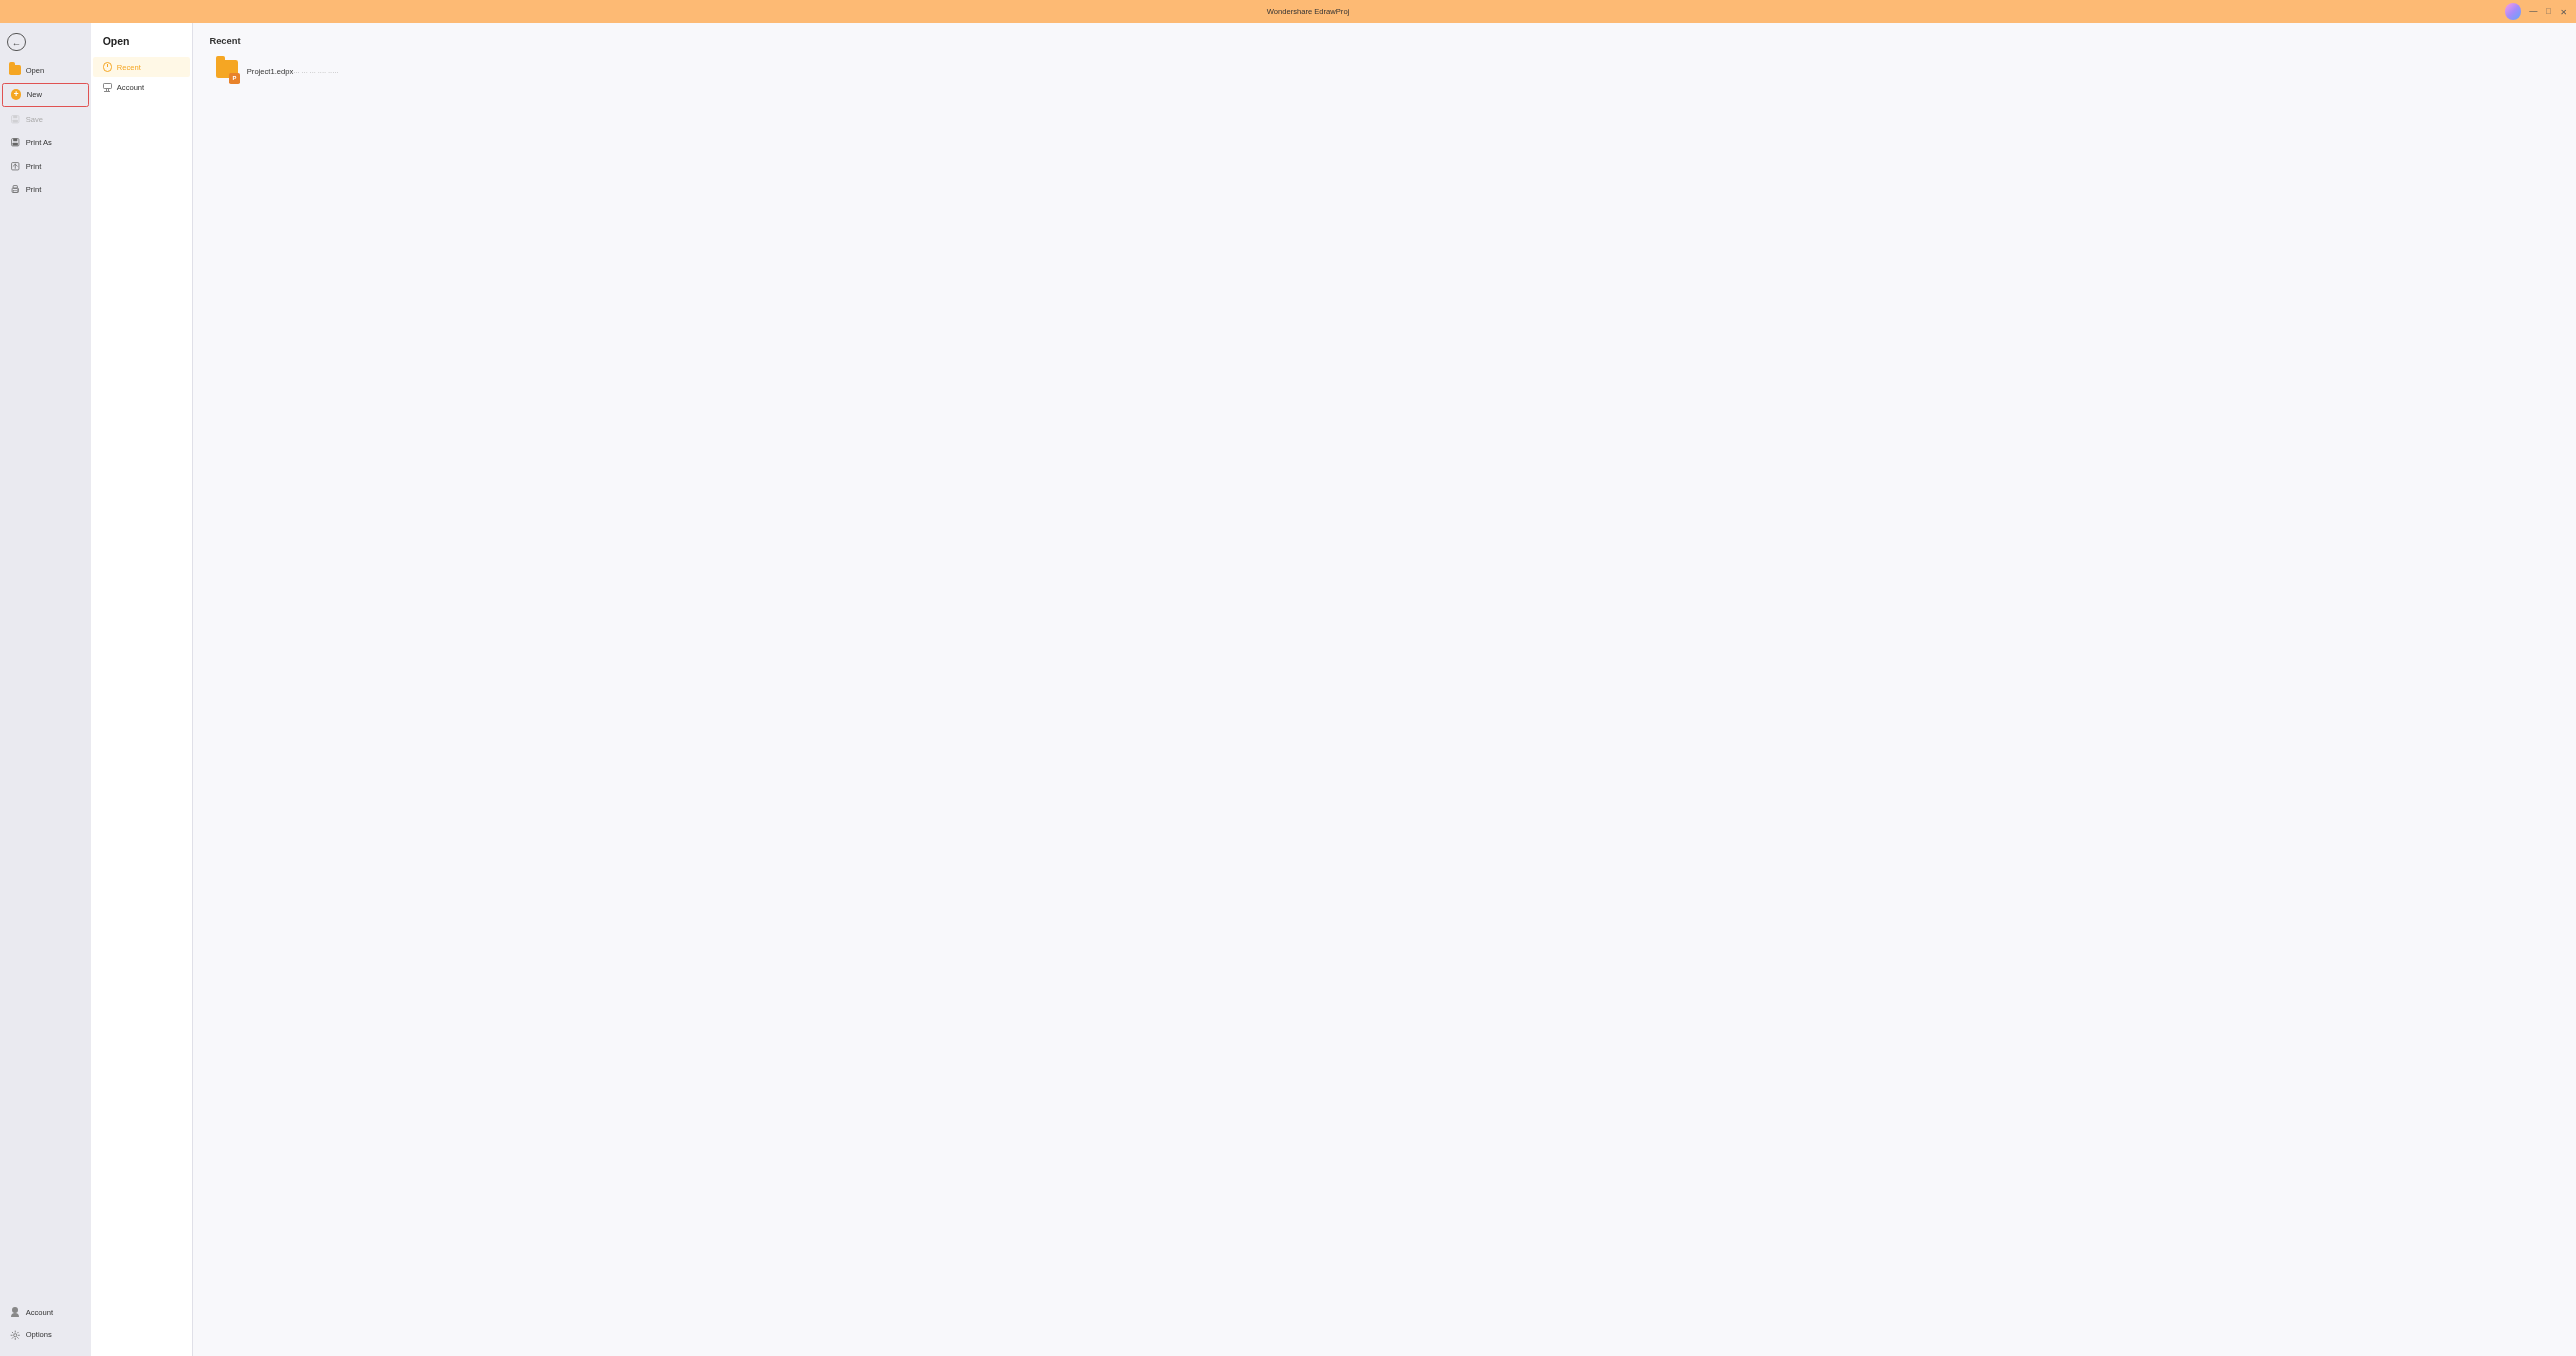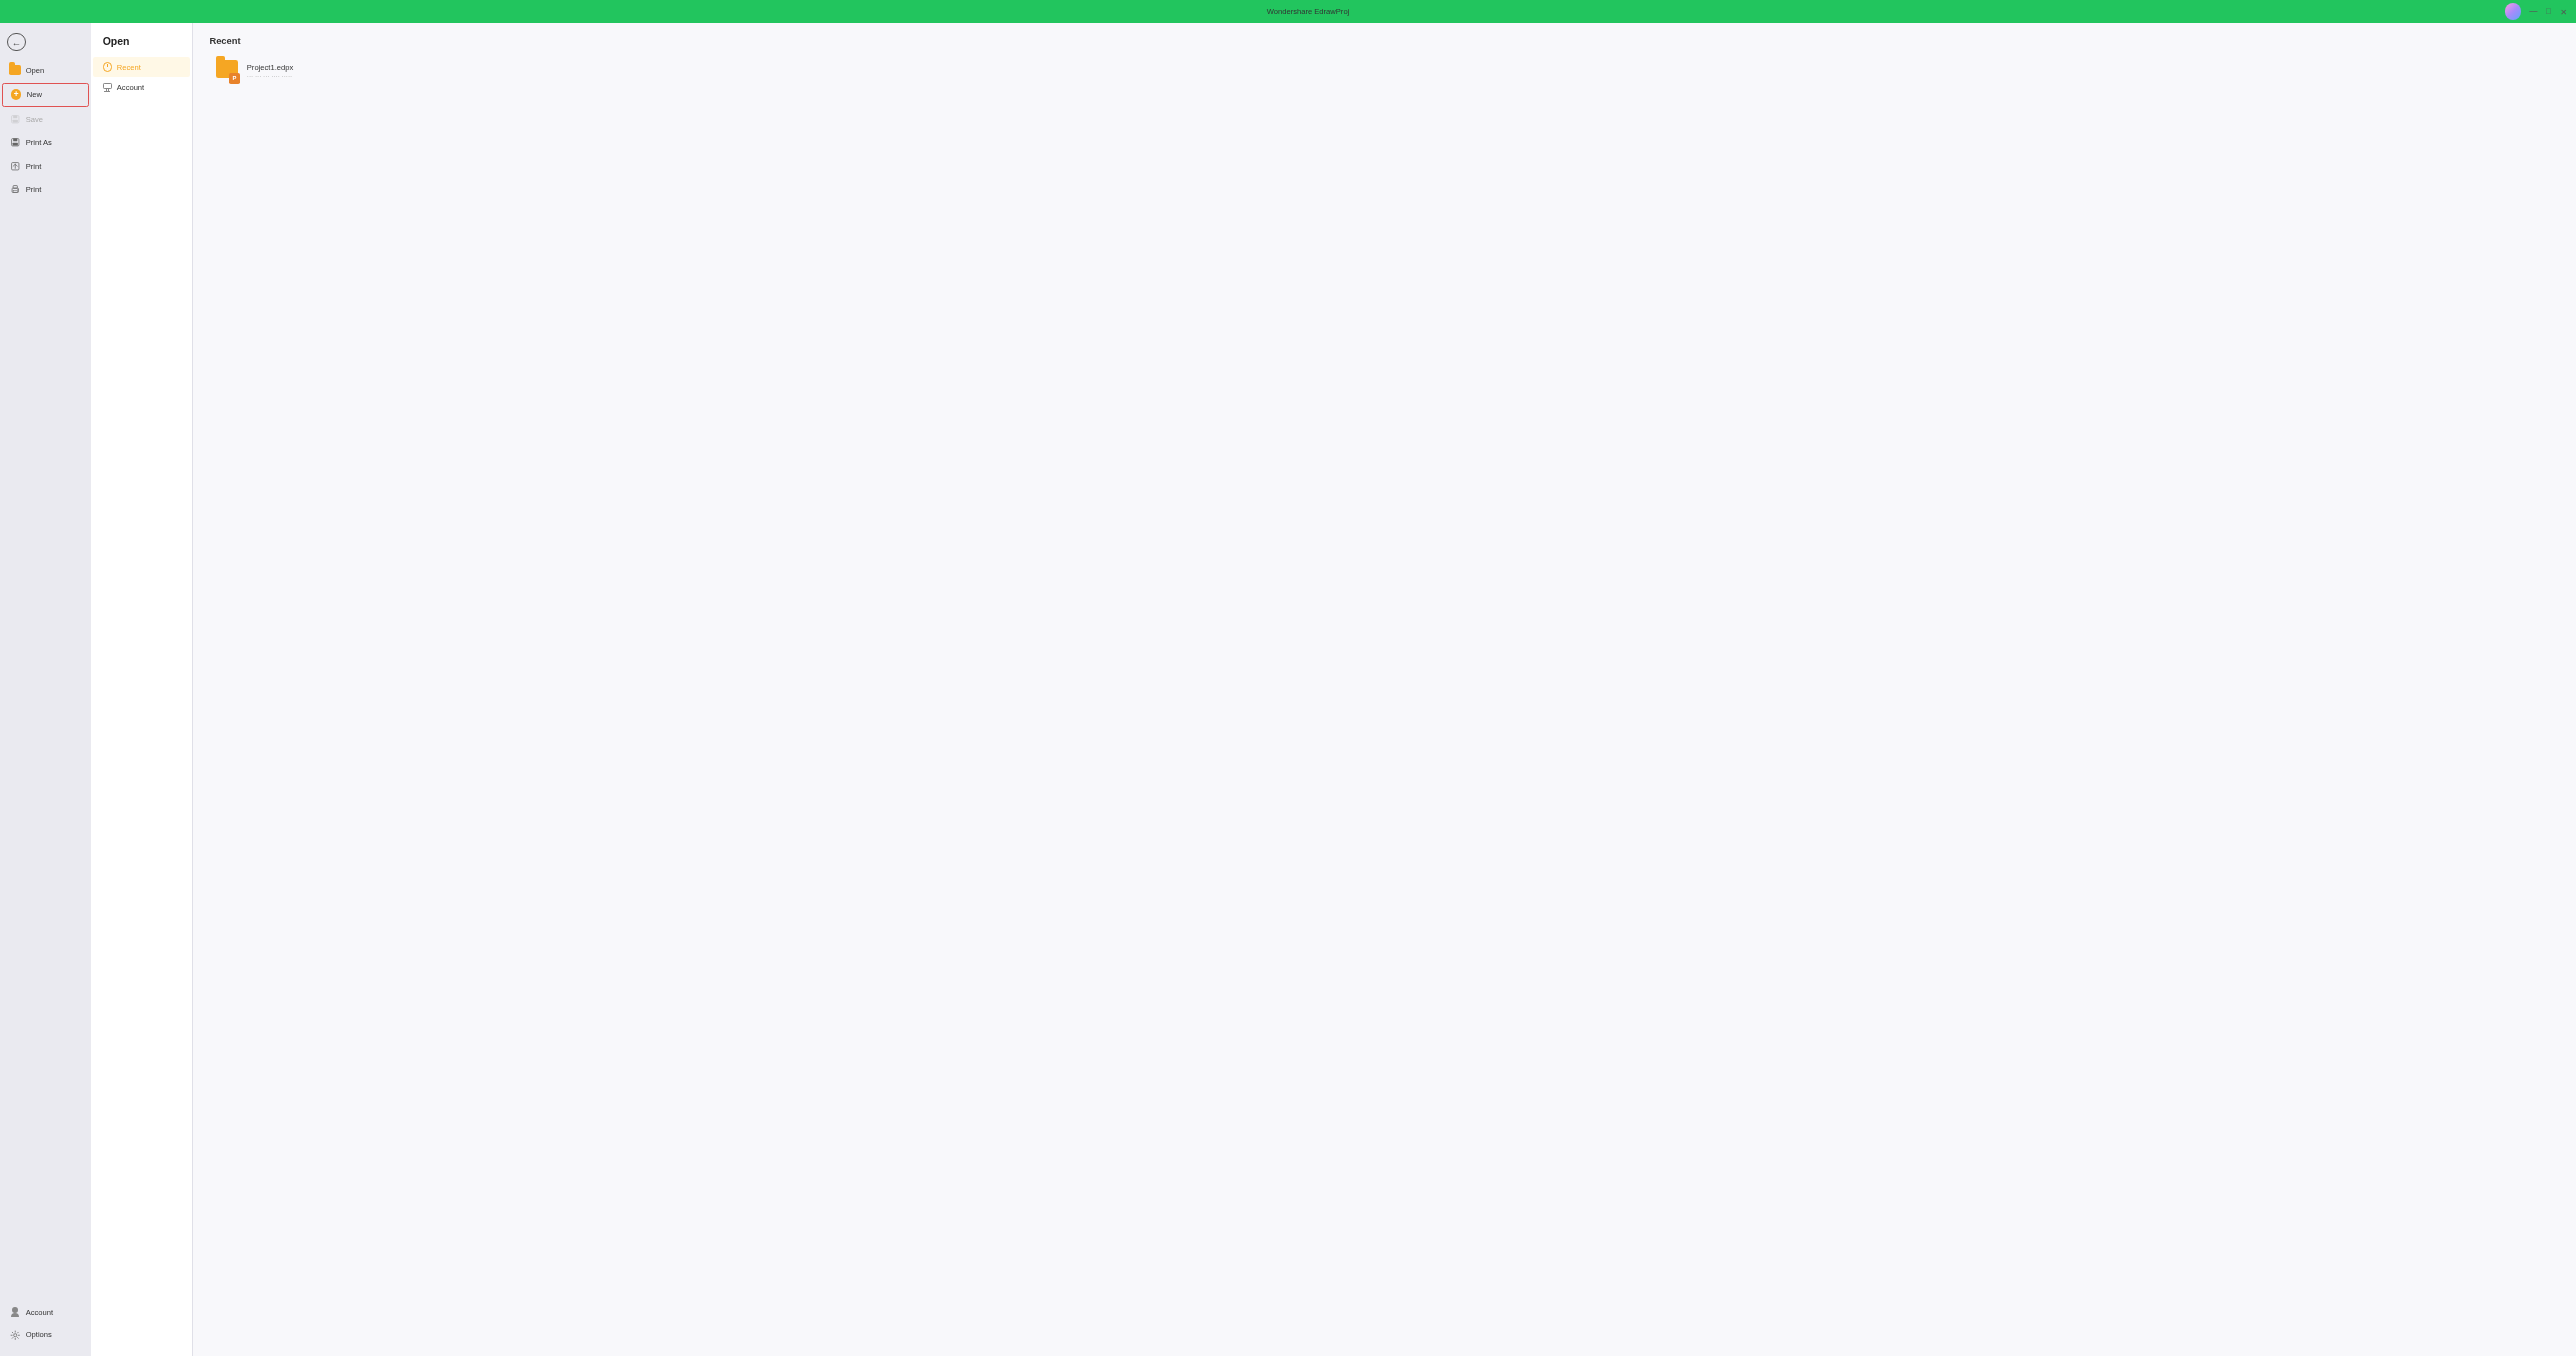--- a/index.html
+++ b/index.html
@@ -12,21 +12,21 @@
       flex-direction: column;
       overflow: hidden;
     }
 
     
     .title-bar {
       display: flex;
       align-items: center;
       justify-content: center;
       height: 23.4px;
-      background: #22c55e;
+      background: #fdba74;
       position: relative;
       flex-shrink: 0;
       padding-left: 40px;
     }
     .title-bar-title {
       font-size: 7.6px;
       color: #333;
       font-weight: 400;
     }
     .title-bar-controls {
@@ -321,21 +321,21 @@
       border-radius: 1.8px;
       display: flex;
       align-items: center;
       justify-content: center;
       color: white;
       font-size: 5.8px;
       font-weight: bold;
     }
     .file-info {
       display: flex;
-      flex-direction: column;
+      flex-direction: row;
     }
     .file-name {
       font-size: 7.6px;
       color: #333;
       font-weight: 500;
     }
     .file-path {
       font-size: 6.4px;
       color: #bbb;
       margin-top: 1.2px;

